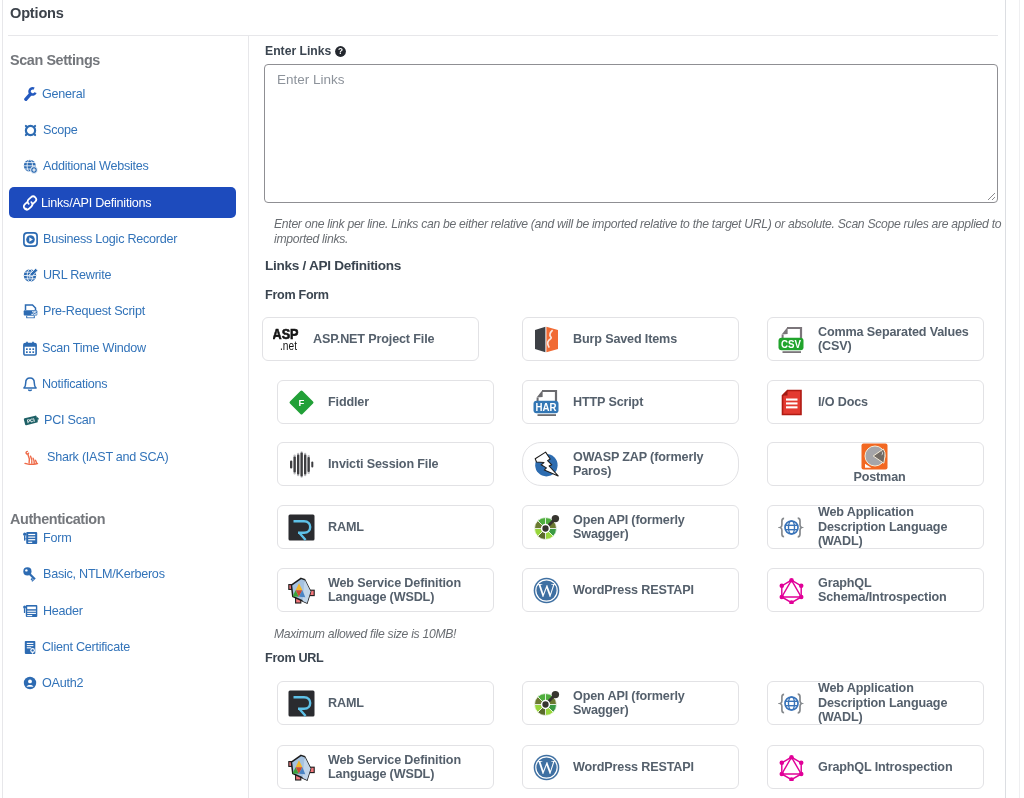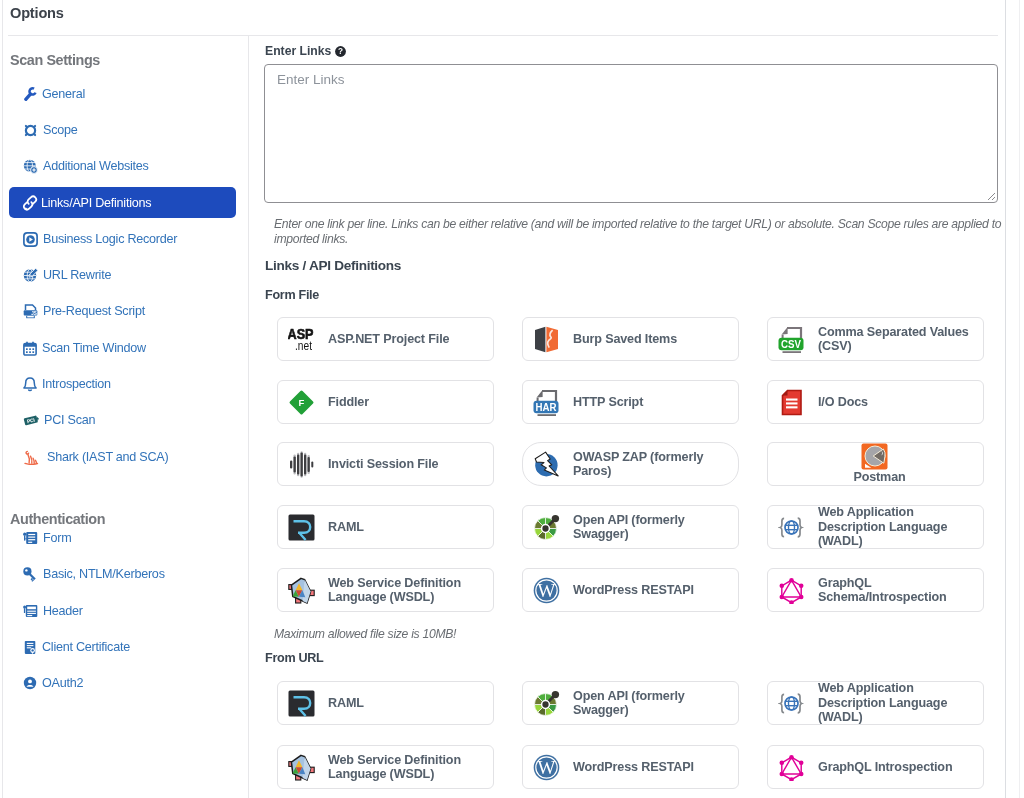--- a/index.html
+++ b/index.html
@@ -259,21 +259,21 @@
         <rect x="9.4" y="10.3" width="1.7" height="1.7"></rect>
       </g>
     </svg>
     <span>Scan Time Window</span>
   </div>
 <div class="item" style="top:373px;">
     <svg width="14" height="15" viewBox="0 0 14 15">
       <path d="M7,1.1 C9.7,1.1 11.3,3.2 11.3,5.9 C11.3,9.3 12.4,10.2 13.1,11 L0.9,11 C1.6,10.2 2.7,9.3 2.7,5.9 C2.7,3.2 4.3,1.1 7,1.1 Z" fill="none" stroke="#2d6bb2" stroke-width="1.5" stroke-linejoin="round"></path>
       <path d="M5.4,12.4 A1.7,1.7 0 0 0 8.6,12.4" fill="none" stroke="#2d6bb2" stroke-width="1.4"></path>
     </svg>
-    <span>Introspection</span>
+    <span>Notifications</span>
   </div>
 <div class="item" style="top:409px;">
     <svg width="16" height="14" viewBox="0 0 16 14">
       <g transform="rotate(-14 8 7)">
         <rect x="1.2" y="3.8" width="13" height="7.2" rx="1" fill="#1e6066"></rect>
         <text x="7.7" y="9.4" font-size="5" font-weight="bold" fill="#fff" text-anchor="middle">PCI</text>
         <polygon points="14.2,5 16,7.4 14.2,9.8" fill="#1e6066"></polygon>
       </g>
     </svg>
     <span>PCI Scan</span>
@@ -364,25 +364,25 @@
   <div class="abs" style="left:12px; top:7px; font-size:13.5px; color:#8d939b;">Enter Links</div>
   <svg class="abs" style="right:1px; bottom:1px;" width="9" height="9" viewBox="0 0 9 9">
       <g stroke="#8a8a8e" stroke-width="1">
         <line x1="1" y1="8" x2="8" y2="1"></line>
         <line x1="5" y1="8" x2="8" y2="5"></line>
       </g>
     </svg>
 </div>
 <div class="ital" style="top:217px; line-height:15px; white-space:nowrap;">Enter one link per line. Links can be either relative (and will be imported relative to the target URL) or absolute. Scan Scope rules are applied to<br>imported links.</div>
 <div class="chead" style="top:258px; font-size:13.6px; letter-spacing:-0.3px;">Links / API Definitions</div>
-<div class="chead" style="top:288px; font-size:12.6px; letter-spacing:-0.3px;">Form File</div>
+<div class="chead" style="top:288px; font-size:12.6px; letter-spacing:-0.3px;">From Form</div>
 <div class="ital" style="top:627px;">Maximum allowed file size is 10MB!</div>
 <div class="chead" style="top:651px; font-size:12.6px; letter-spacing:-0.3px;">From URL</div>
 
-<div class="card" style="left:277px; top:317px;">
+<div class="card" style="left:262px; top:317px;">
     <svg class="ic">
       <use href="#i-asp"></use>
     </svg>
     <div class="lb">ASP.NET Project File</div>
   </div>
 <div class="card" style="left:522px; top:317px;">
     <svg class="ic">
       <use href="#i-burp"></use>
     </svg>
     <div class="lb">Burp Saved Items</div>

